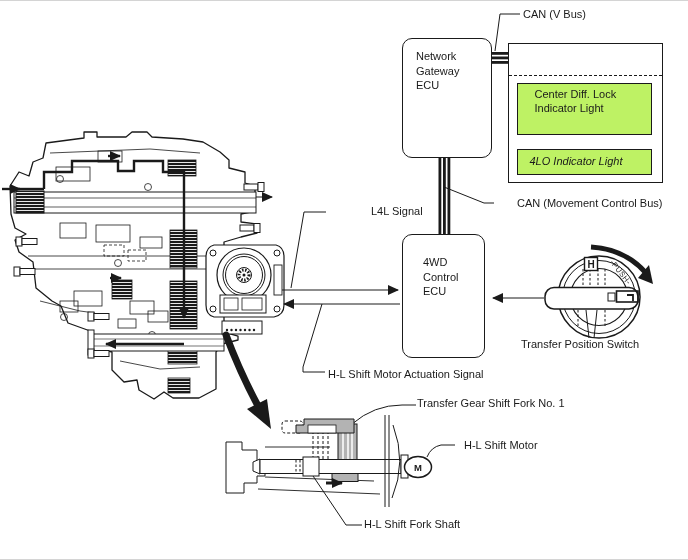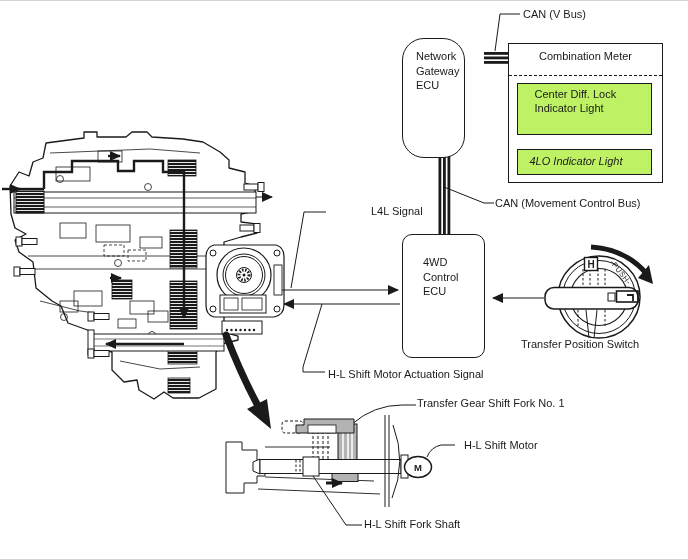--- a/index.html
+++ b/index.html
@@ -234,45 +234,44 @@
     </g>
     <g>
       <rect x="401" y="454" width="7" height="23" fill="#ffffff"></rect>
       <ellipse cx="418" cy="466" rx="13.5" ry="10.5" fill="#ffffff" stroke-width="1.5"></ellipse>
       <text x="418" y="470" text-anchor="middle" font-family="Liberation Sans, sans-serif" font-size="9.5" font-weight="bold" fill="#1a1a1a" stroke="none">M</text>
     </g>
     <line x1="326" y1="482" x2="342" y2="482" stroke-width="3" marker-end="url(#ah)"></line>
   </g>
 </svg>
 
-<div class="box rnd" style="left:402px;top:37px;width:63px;height:120px;padding:10px 5px 0 13px;border-radius:22px;">
+<div class="box rnd" style="left:402px;top:37px;width:90px;height:120px;padding:10px 5px 0 13px;">
   <span class="pre">Network
 Gateway
 ECU</span>
 </div>
 
 <div class="box" style="left:508px;top:42px;width:155px;height:140px;">
-  <div class="cm-title">Combination Meter</div>
   <div class="cm-divider"></div>
   <div class="inner-box" style="left:7.5px;top:38.5px;width:135px;height:52px;padding:3px 0 0 17px;">
     <span class="pre">Center Diff. Lock
 Indicator Light</span>
   </div>
   <div class="inner-box" style="left:7.5px;top:104.5px;width:135px;height:26px;padding:4px 0 0 12px;font-style:italic;">
     <span>4LO Indicator Light</span>
   </div>
 </div>
 
 <div class="box rnd" style="left:402px;top:233px;width:83px;height:124px;padding:20px 4px 0 20px;">
   <span class="pre">4WD Control
 ECU</span>
 </div>
 
 <div class="lbl" style="left:523px;top:7px;">CAN (V Bus)</div>
-<div class="lbl" style="left:495px;top:196px;">CAN (Movement Control Bus)</div>
+<div class="lbl" style="left:517px;top:196px;">CAN (Movement Control Bus)</div>
 <div class="lbl" style="left:323px;top:204px;padding-left:48px;">L4L Signal</div>
 <div class="lbl" style="left:328px;top:367px;">H-L Shift Motor Actuation Signal</div>
 <div class="lbl" style="left:417px;top:396px;">Transfer Gear Shift Fork No. 1</div>
 <div class="lbl" style="left:456px;top:438px;padding-left:8px;">H-L Shift Motor</div>
 <div class="lbl" style="left:364px;top:517px;">H-L Shift Fork Shaft</div>
 <div class="lbl ctr" style="left:521px;top:337px;width:156px;">Transfer Position Switch</div>
 
 </div>
 
 </body></html>

